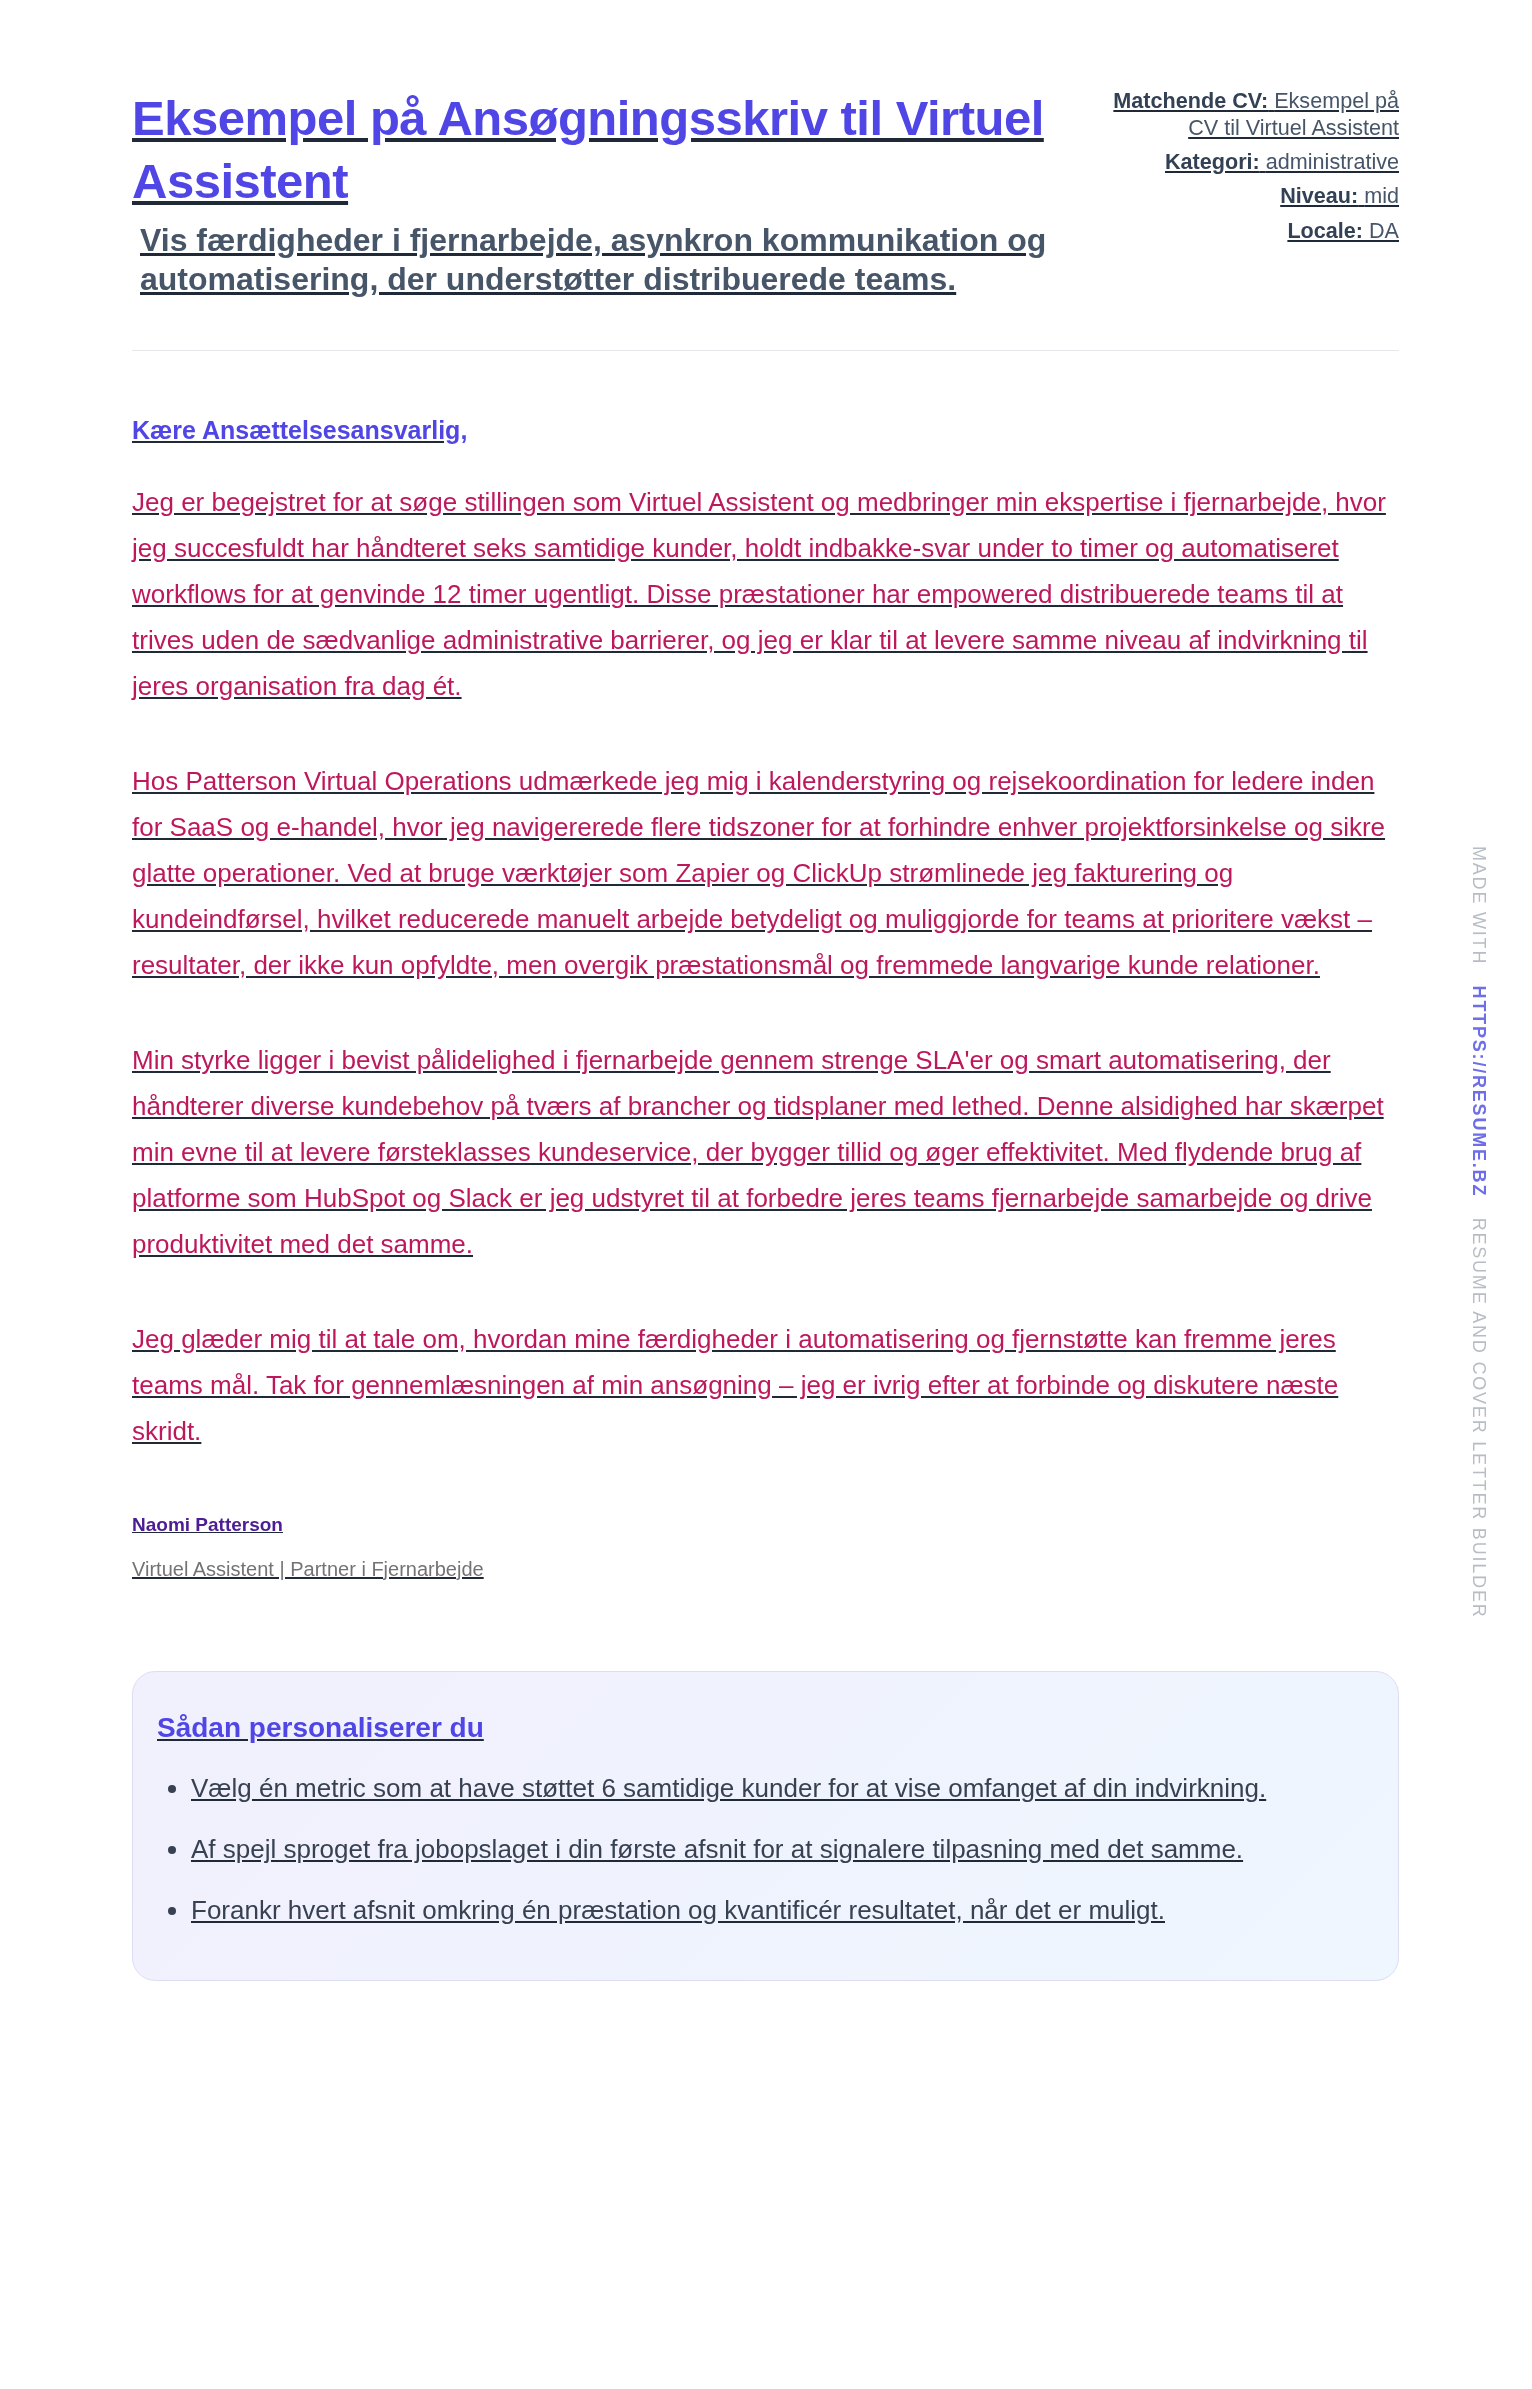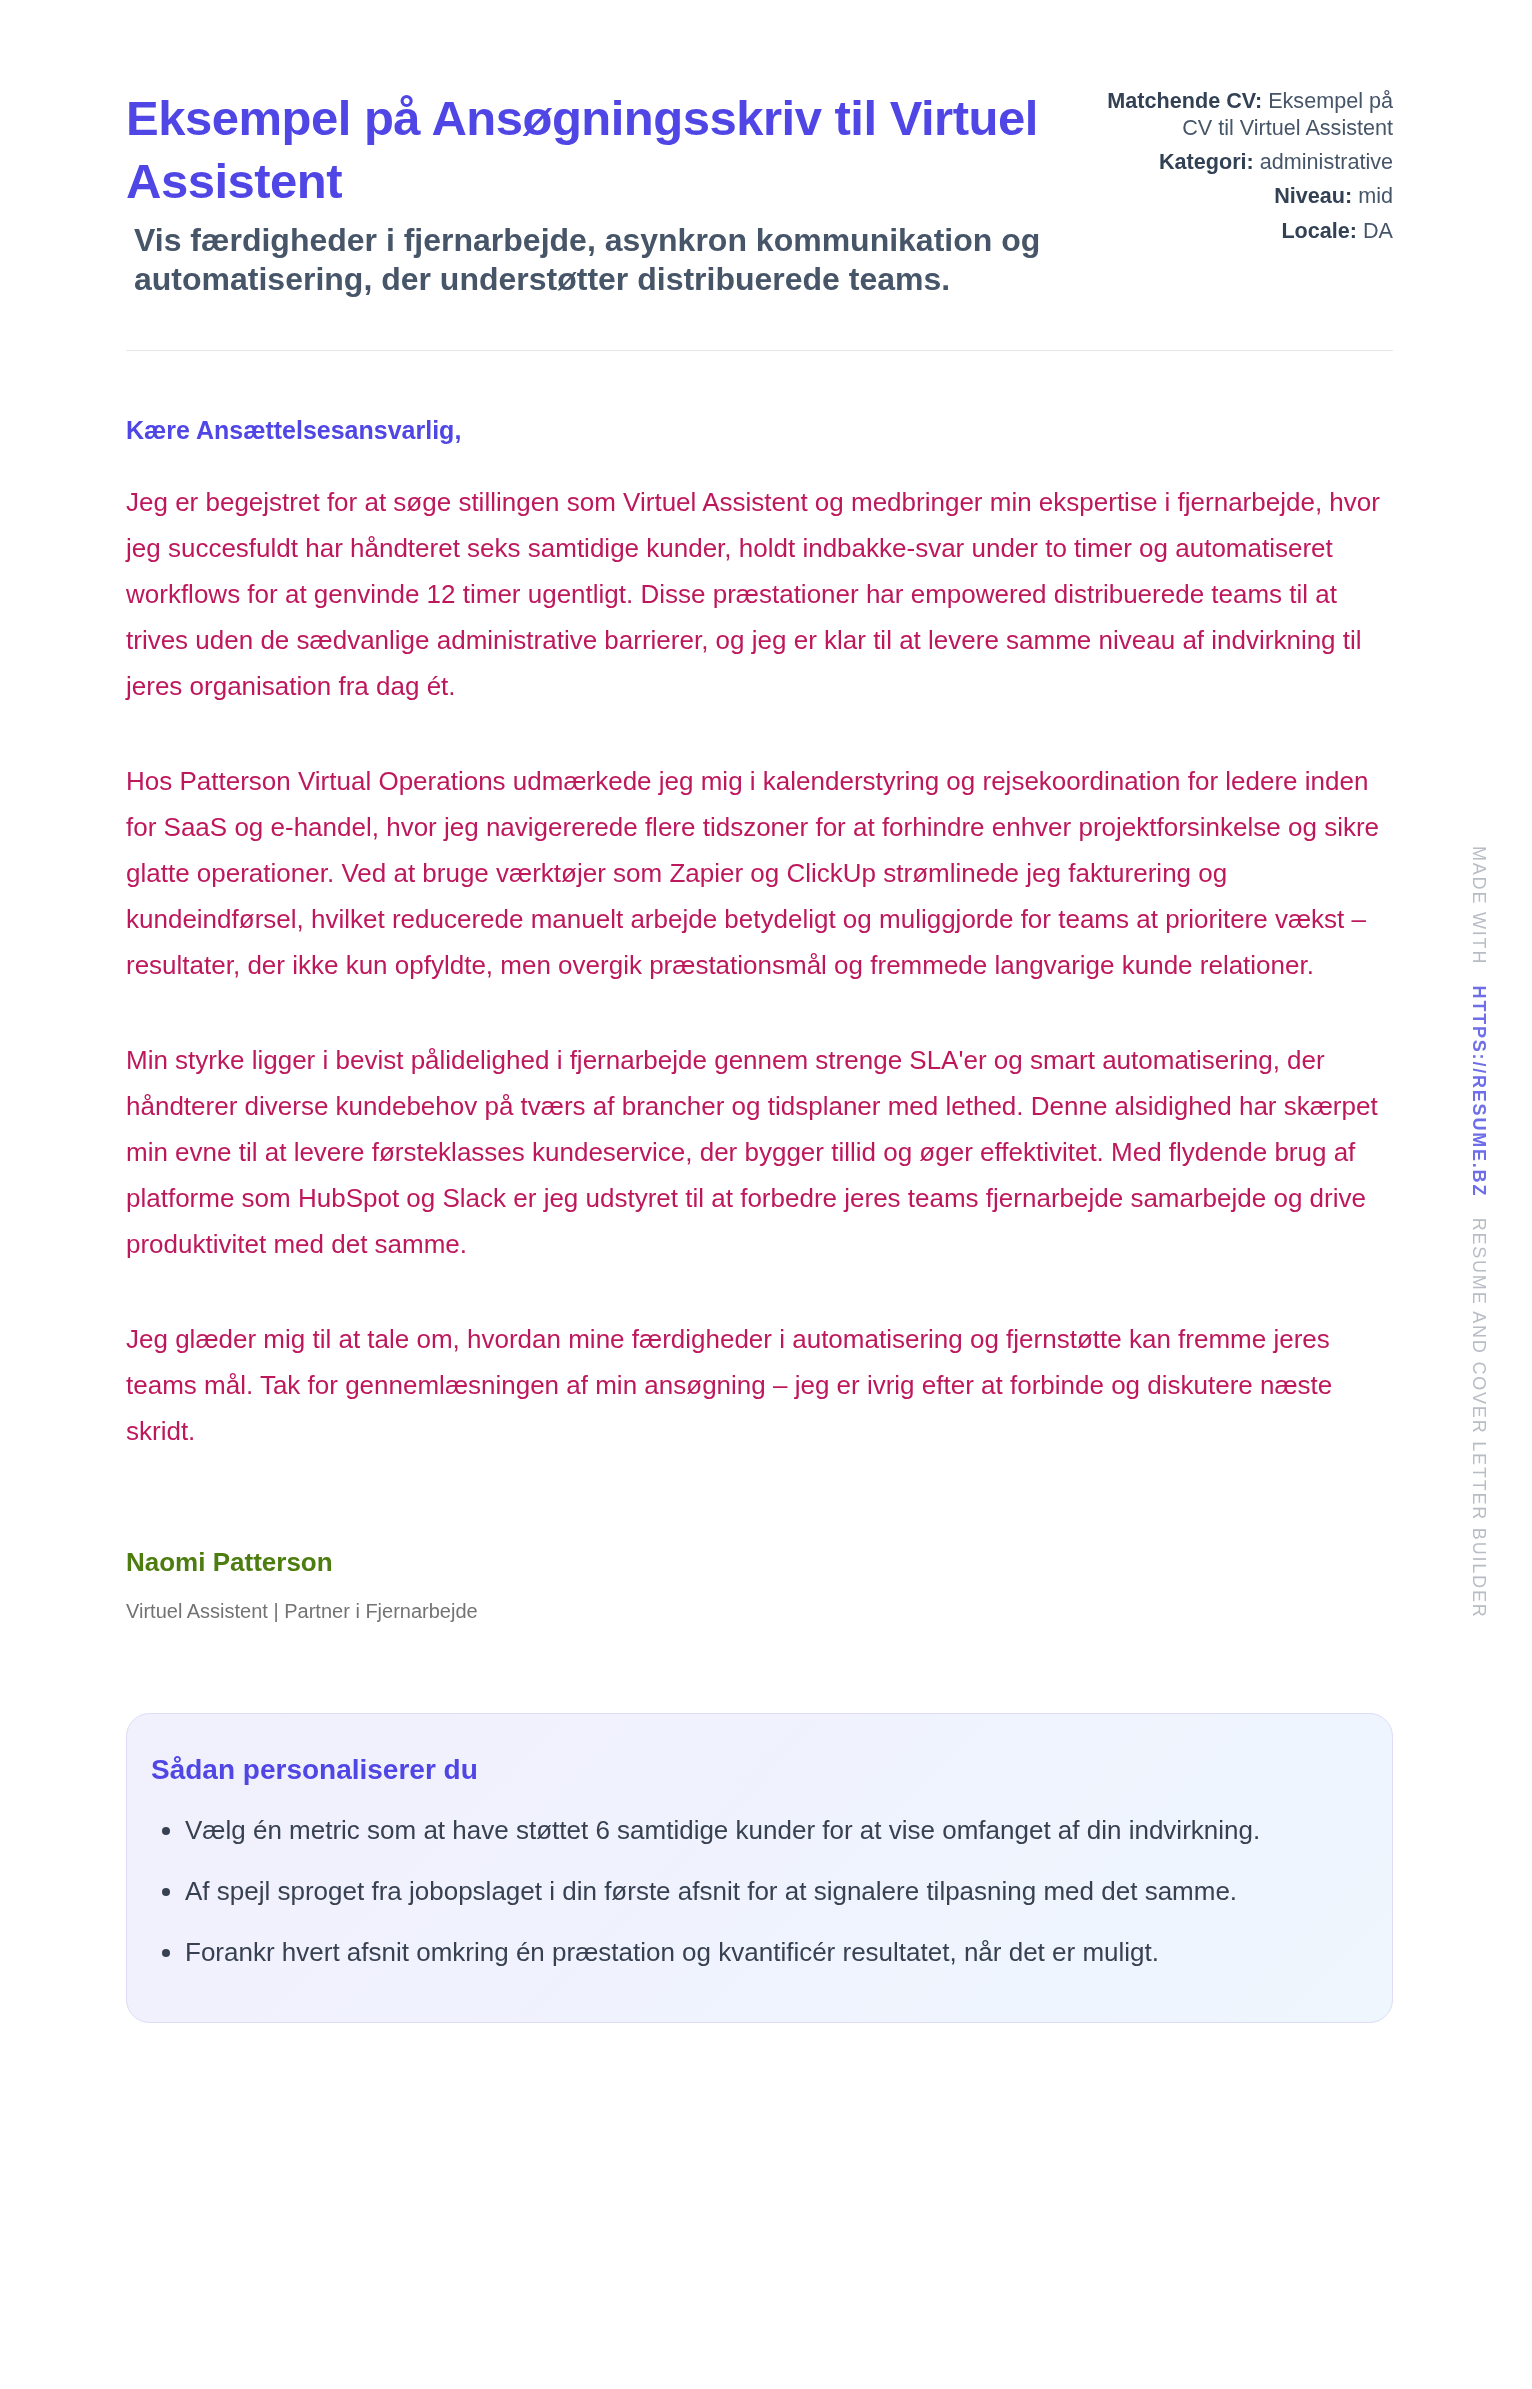--- a/index.html
+++ b/index.html
@@ -1,28 +1,28 @@
 <!DOCTYPE html>
 <html style="font-size:14.4px"><head>
 <meta charset="utf-8">
 <style>
   html, body { margin: 0; padding: 0; background: #ffffff; }
   body { width: 1533px; height: 2389px; position: relative; font-family: "Liberation Sans", "DejaVu Sans", sans-serif; color: #1f2937; }
-  .page { position: absolute; left: 126px; top: 87px; width: 1267px; }
+  .page { position: absolute; left: 132px; top: 87px; width: 1267px; text-decoration: underline; }
   .header { display: flex; justify-content: space-between; align-items: flex-start; padding-bottom: 43px; border-bottom: 1.8px solid #e5e7eb; }
   .header-left { width: 956px; }
   .title { margin: 0; font-size: 49px; line-height: 63px; font-weight: 700; color: #4f46e5; letter-spacing: -0.5px; }
   .subtitle { margin: 8px; font-size: 32px; line-height: 39px; font-weight: 700; color: #475569; }
   .meta { width: 298px; text-align: right; font-size: 21.6px; line-height: 27px; color: #475569; }
   .meta-row { margin-bottom: 7.2px; }
   .meta-key { font-weight: 700; color: #334155; }
   .greeting { margin: 65px 0 8px 0; font-size: 25px; font-weight: 700; color: #4f46e5; }
   .body-para { margin: 34px 0 0 0; font-size: 26px; line-height: 46px; color: #be185d; }
   .body-para + .body-para { margin-top: 49px; }
-  .sign-name { margin-top: 93px; font-size: 26px; font-weight: 700; color: #4d7c0f; }
+  .sign-name { margin-top: 60px; font-size: 19px; font-weight: 700; color: #4c1d95; }
   .sign-role { margin-top: 21.6px; font-size: 20px; color: #737373; }
   .tags { display: flex; gap: 15.3px; margin-top: 72px; }
   .tag { background: #ecebfd; color: #4f46e5; font-size: 22.5px; padding: 0 21.6px; height: 57px; line-height: 57px; border-radius: 29px; }
   .tips { margin-top: 90px; border: 1.8px solid #dcdcf5; border-radius: 23.4px; background: linear-gradient(135deg, #f1f0fd 0%, #eef6fe 100%); padding: 40px 36px 31px 24px; }
   .tips-title { margin: 0; font-size: 28px; font-weight: 700; color: #4f46e5; }
   .tips ul { margin: 22px 0 0 0; padding-left: 34px; }
   .tips li { font-size: 26px; line-height: 45px; color: #374151; margin-bottom: 16px; }
   .watermark { position: absolute; left: 1466px; top: 846px; transform-origin: 0 0; transform: translate(0,0) rotate(90deg) translate(0,-23.4px); white-space: nowrap; font-size: 18px; letter-spacing: 1.8px; color: #b8bcc4; font-weight: 400; }
   .watermark .wm-link { color: #6d6ee8; font-weight: 700; }
 </style>

